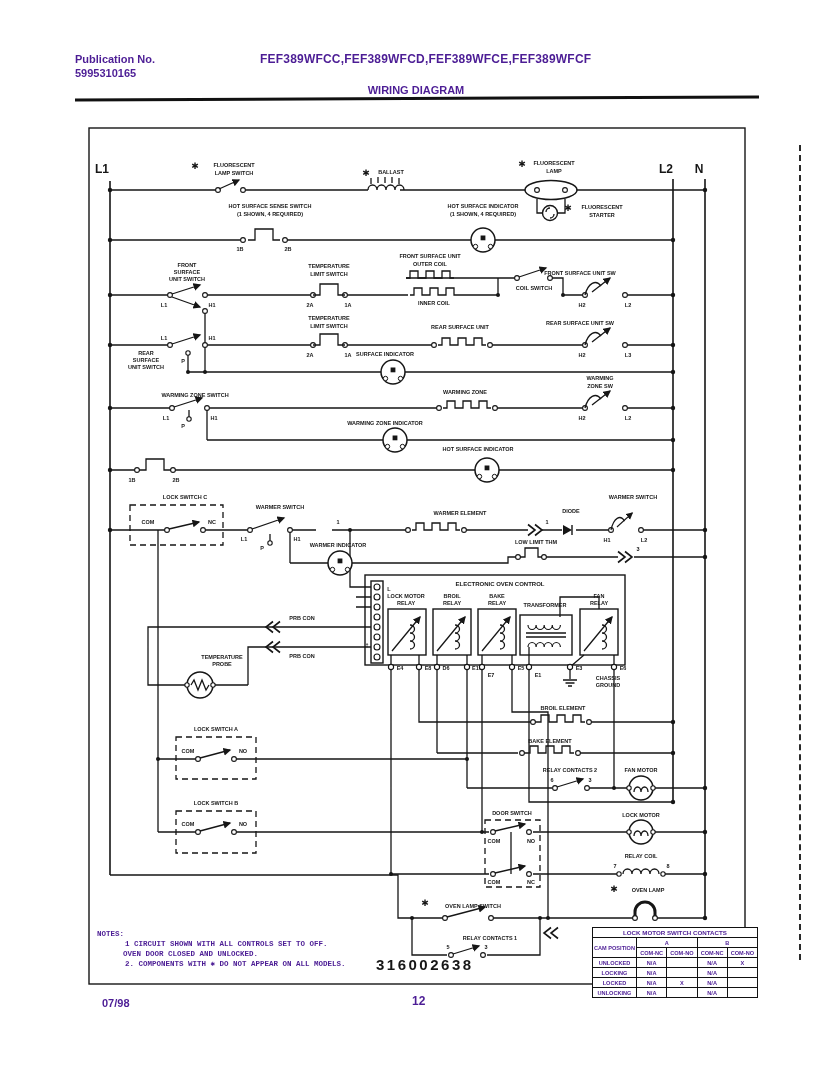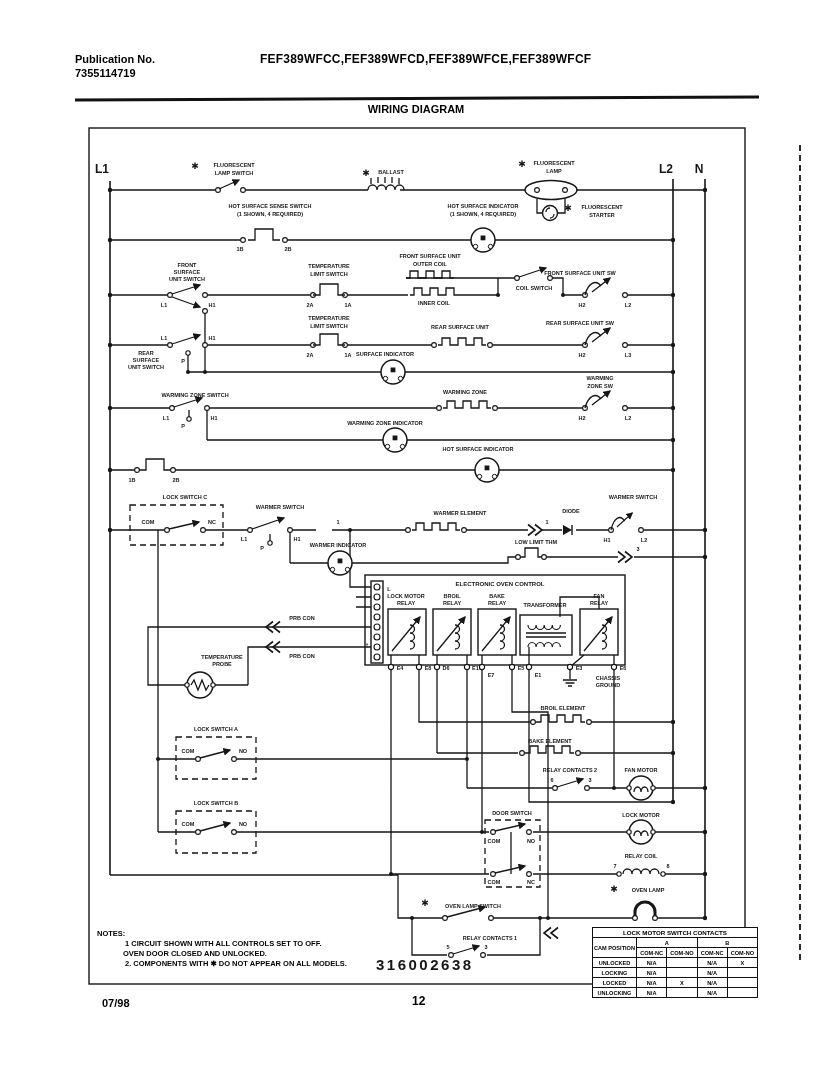--- a/index.html
+++ b/index.html
@@ -1,23 +1,23 @@
 <!DOCTYPE html>
 <html><head>
 <meta charset="utf-8">
 <style>
   html,body{margin:0;padding:0;background:#fff;}
   #page{position:relative;width:832px;height:1080px;background:#fff;overflow:hidden;
-        font-family:"Liberation Sans",sans-serif;color:#000000;}
+        font-family:"Liberation Sans",sans-serif;color:#4c1d95;}
   .abs{position:absolute;}
   .pub{left:75px;top:52px;font-size:11px;font-weight:bold;line-height:14px;}
   .models{left:238px;top:52px;font-size:12px;font-weight:bold;letter-spacing:.2px;padding-left:22px;}
-  .wtitle{left:300px;top:84px;width:232px;text-align:center;font-size:11px;font-weight:bold;margin-top:19px;}
+  .wtitle{left:300px;top:84px;width:232px;text-align:center;font-size:11px;font-weight:bold;}
   .rule{left:75px;top:97px;width:684px;height:3px;background:#111;transform:rotate(-.25deg);}
-  .notes{left:97px;top:929px;font-size:7.5px;font-weight:bold;line-height:10px;width:280px;}
+  .notes{left:97px;top:929px;font-size:7.5px;font-weight:bold;line-height:10px;width:280px;font-family:Liberation Mono, monospace;}
   .notes .n1{margin-left:28px;}
   .notes .n2{margin-left:26px;}
   .fdate{left:86px;top:997px;font-size:11px;font-weight:bold;margin-left:16px;}
   .pageno{left:412px;top:994px;font-size:12px;font-weight:bold;}
   .scanline{left:799px;top:145px;height:815px;width:0;border-left:2px dashed #2a2a2a;}
   
   .ctbl{left:592px;top:927px;width:166px;background:#fff;}
   .ctbl table{border-collapse:collapse;width:100%;table-layout:fixed;}
   .ctbl td,.ctbl th{border:1px solid #111;font-size:5.6px;font-weight:bold;text-align:center;
                     padding:0;height:9px;overflow:hidden;white-space:nowrap;}
@@ -36,21 +36,21 @@
   .pn{font:bold 15px "Liberation Sans",sans-serif;fill:#161616;letter-spacing:2.5px;}
   .ast{font:bold 9px "DejaVu Sans",sans-serif;fill:#161616;text-anchor:middle;}
 </style>
 </head>
 <body>
 
 <div id="page">
 
   <div class="abs pub">
     <div>Publication No.</div>
-    <div>7355114719</div>
+    <div>5995310165</div>
   </div>
   <div class="abs models">FEF389WFCC,FEF389WFCD,FEF389WFCE,FEF389WFCF</div>
   <div class="abs wtitle">WIRING DIAGRAM</div>
   <div class="abs rule"></div>
 
   <svg class="abs" style="left:88px;top:127px;" width="658" height="858" viewBox="0 0 658 858">
     <defs>
       <marker id="ah" markerWidth="7" markerHeight="7" refX="5" refY="3" orient="auto">
         <path d="M0,0 L6,3 L0,6 Z" fill="#161616"></path>
       </marker>

